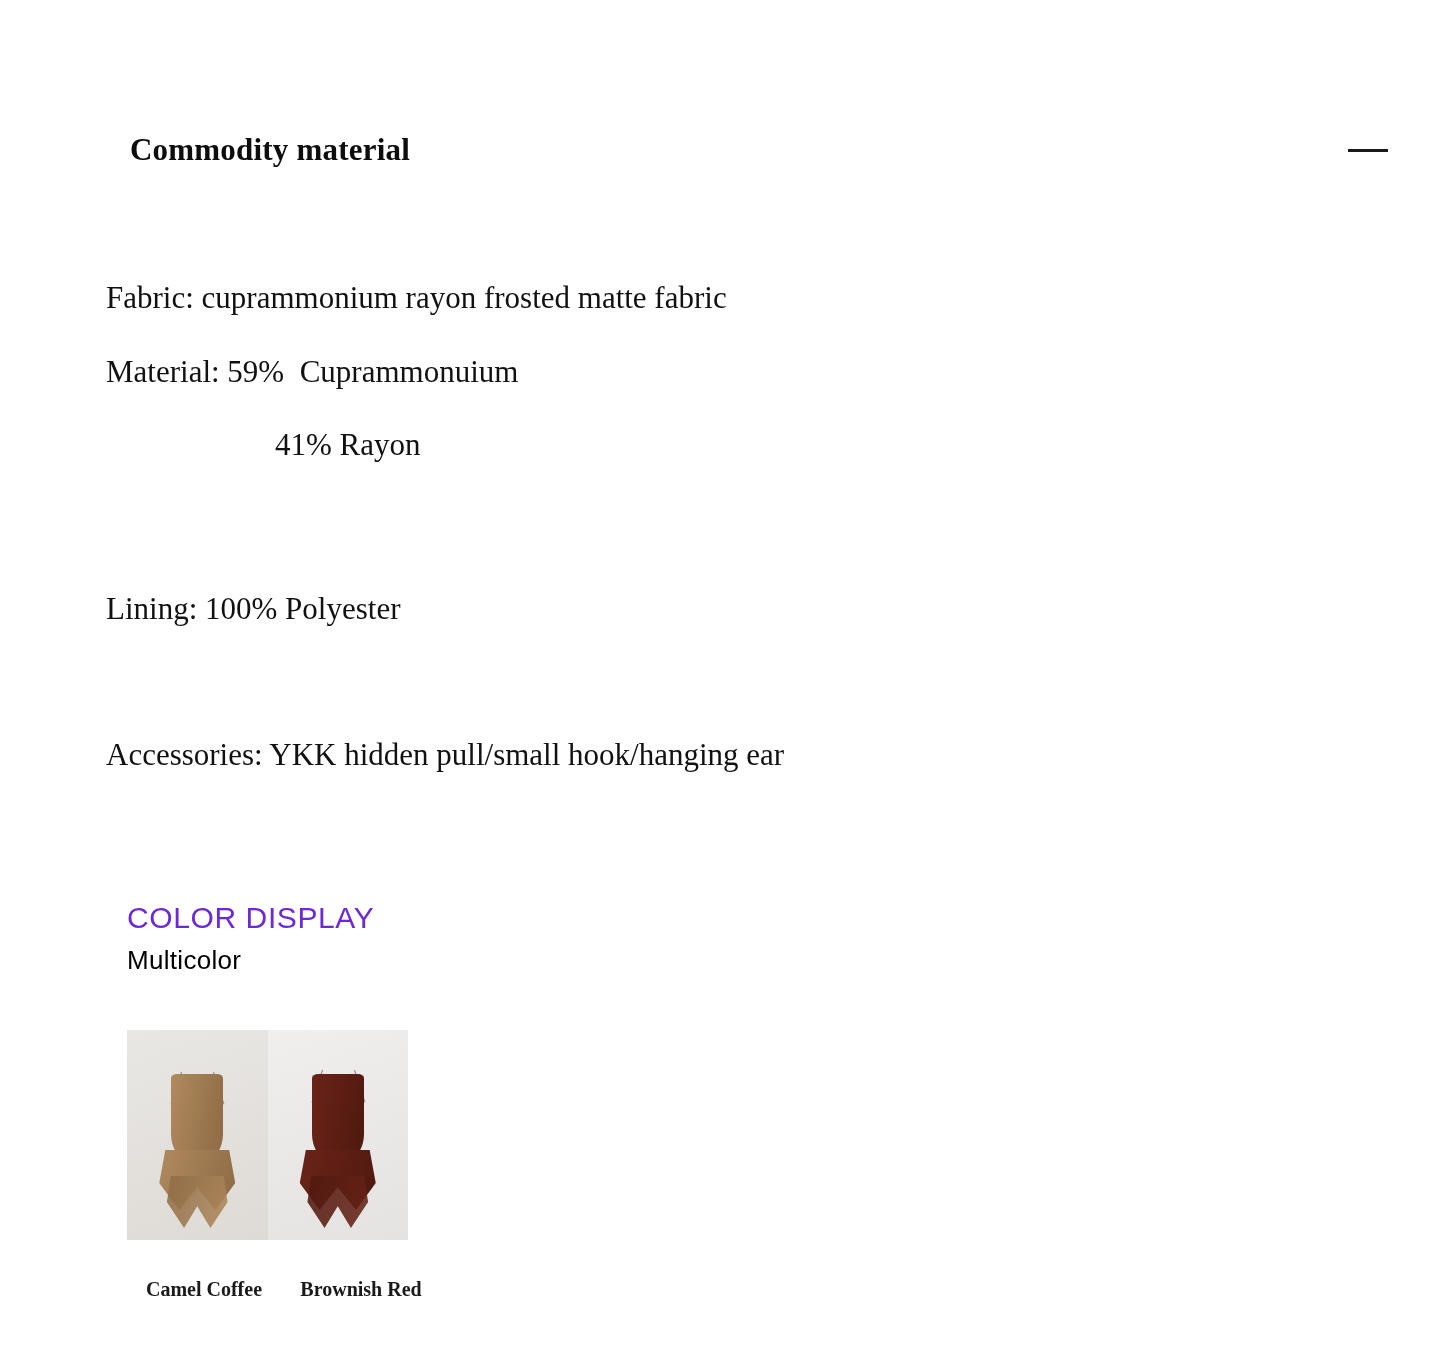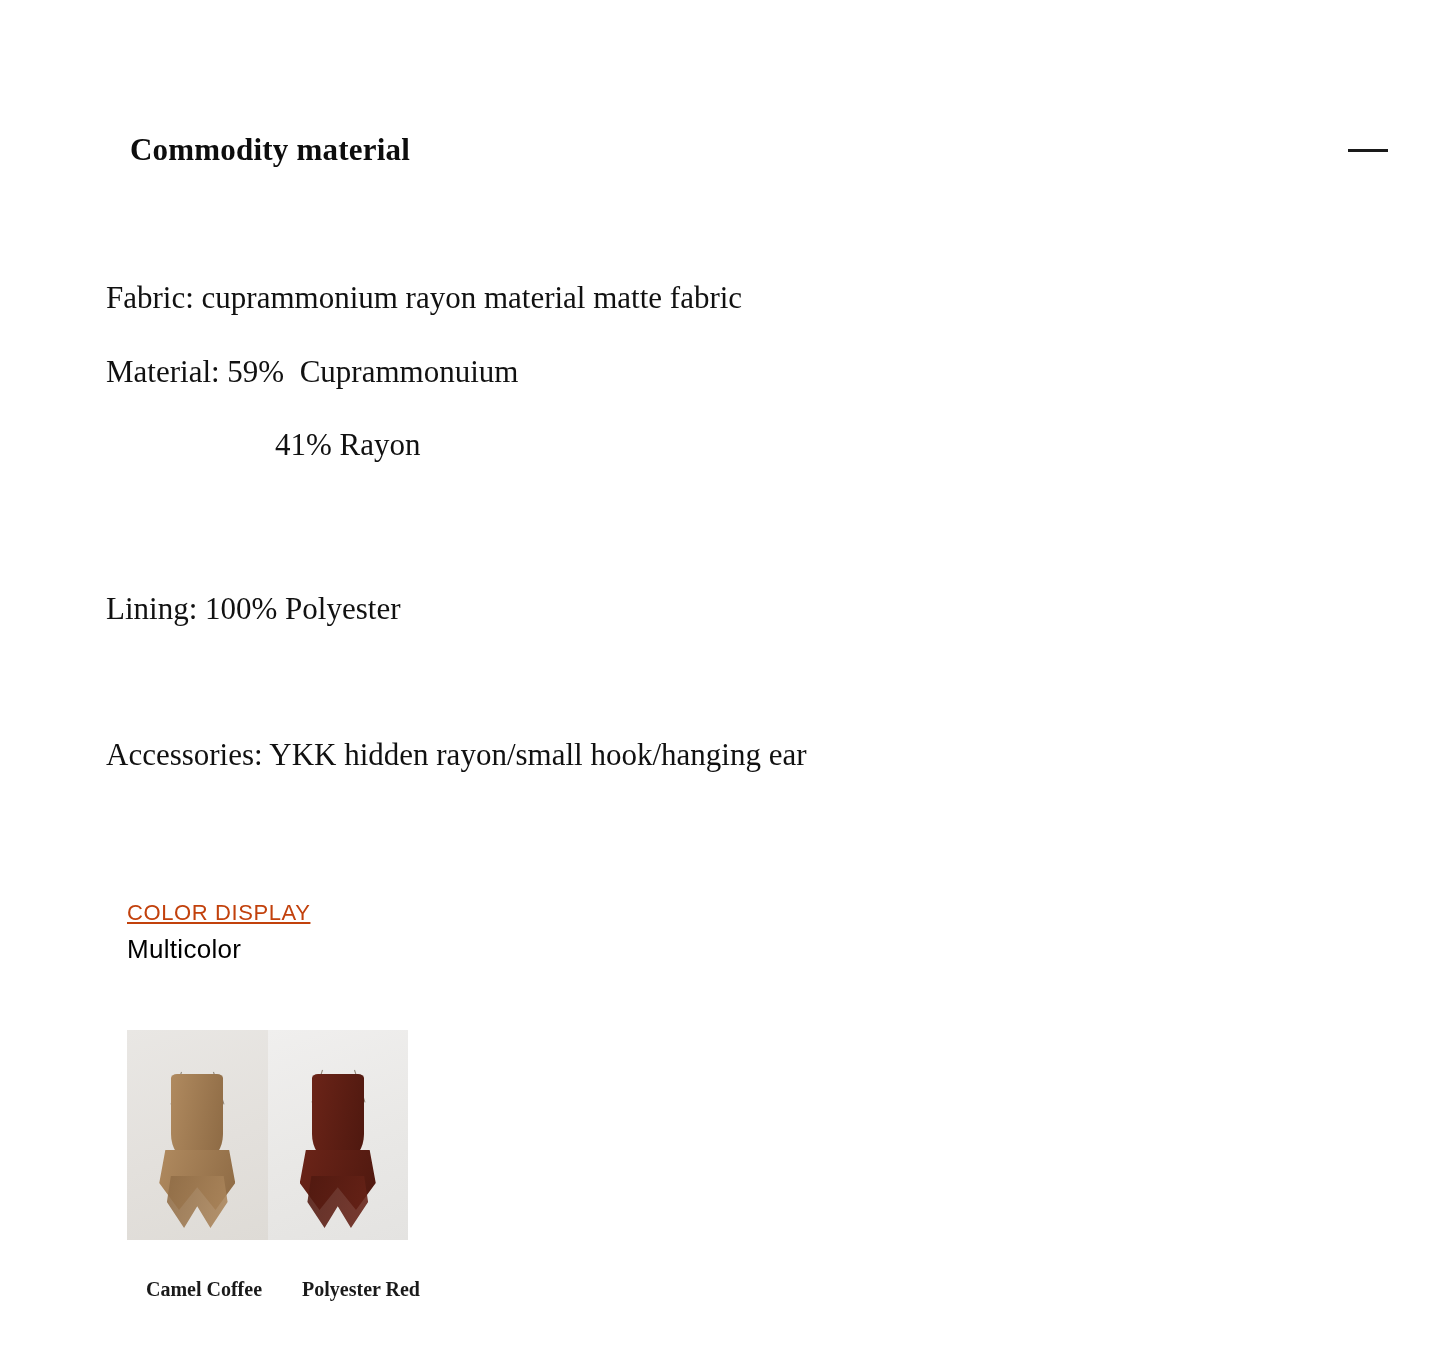--- a/index.html
+++ b/index.html
@@ -73,25 +73,24 @@
 
   
   .color-block {
     position: absolute;
     left: 127px;
     top: 898px;
     width: 500px;
   }
   .color-heading {
     font-family: "Liberation Sans", sans-serif;
-    font-size: 22px;
+    font-size: 30px;
     letter-spacing: 0.6px;
-    color: #c2410c;
+    color: #6d28d9;
     line-height: 1.35;
-    text-decoration: underline;
   }
   .color-sub {
     font-family: "Liberation Sans", sans-serif;
     font-size: 26px;
     letter-spacing: 0.3px;
     color: #000000;
     line-height: 1.35;
     margin-top: 4px;
   }
 
@@ -182,29 +181,29 @@
 
 <div class="page">
 
   <div class="section-header">
     <div class="section-title">Commodity material</div>
     <div class="collapse-toggle">
       <span class="bar"></span>
     </div>
   </div>
 
-  <div class="spec fabric">Fabric: cuprammonium rayon material matte fabric</div>
+  <div class="spec fabric">Fabric: cuprammonium rayon frosted matte fabric</div>
 
   <div class="spec material">Material: 59%  Cuprammonuium</div>
 
   <div class="spec material2">41% Rayon</div>
 
   <div class="spec lining">Lining: 100% Polyester</div>
 
-  <div class="spec accessories">Accessories: YKK hidden rayon/small hook/hanging ear</div>
+  <div class="spec accessories">Accessories: YKK hidden pull/small hook/hanging ear</div>
 
   <div class="color-block">
     <div class="color-heading">COLOR DISPLAY</div>
     <div class="color-sub">Multicolor</div>
   </div>
 
   <div class="swatch-photos">
 
     <div class="photo left">
       <div class="strap" style="top:42px; left:calc(50% - 16px); height:34px; transform:rotate(18deg);"></div>
@@ -221,16 +220,16 @@
       <div class="dress-top" id="top-1" style="background: linear-gradient(100deg, rgb(107, 36, 24) 0%, rgb(78, 24, 15) 100%);"></div>
       <div class="neckline" id="neck-1" style="background: rgba(255, 255, 255, 0);"></div>
       <div class="dress-skirt" id="skirt-1" style="background: linear-gradient(110deg, rgb(107, 36, 24) 0%, rgb(78, 24, 15) 100%);"></div>
       <div class="dress-skirt2" id="skirt2-1" style="background: linear-gradient(110deg, rgb(78, 24, 15) 0%, rgb(107, 36, 24) 100%);"></div>
     </div>
 
   </div>
 
   <div class="swatch-labels">
     <div class="swatch-label one">Camel Coffee</div>
-    <div class="swatch-label two">Polyester Red</div>
+    <div class="swatch-label two">Brownish Red</div>
   </div>
 
 </div>
 
 </body></html>

